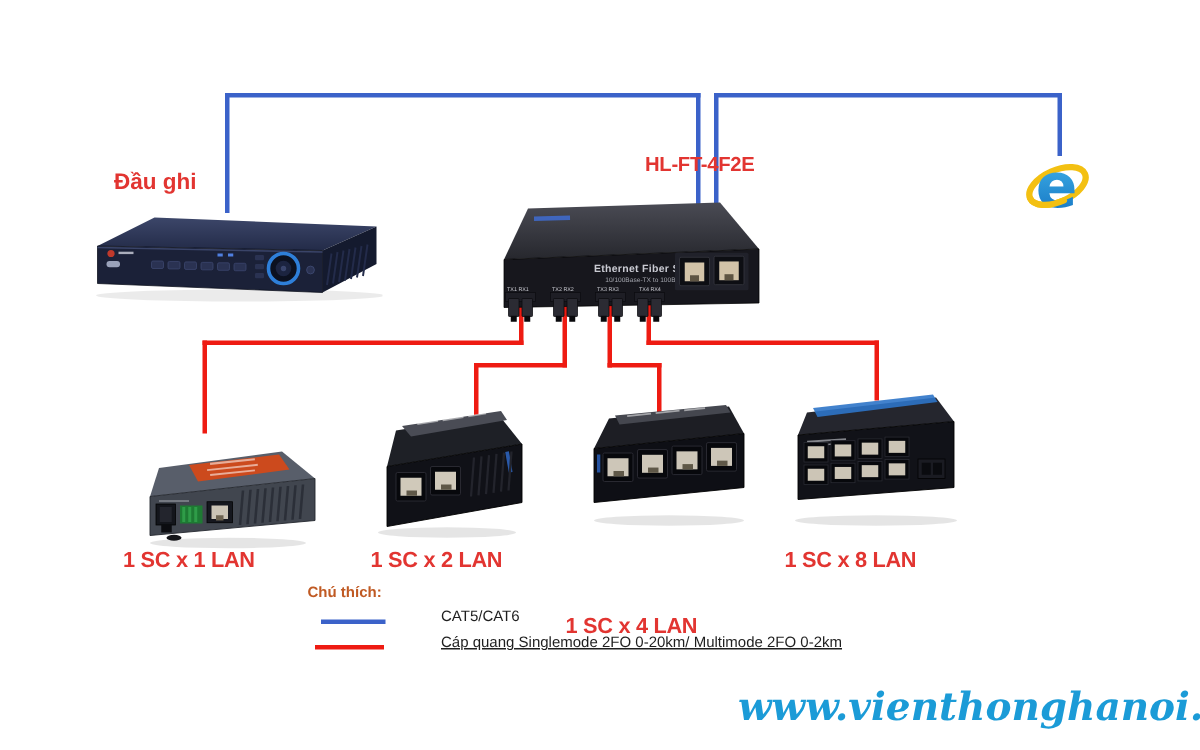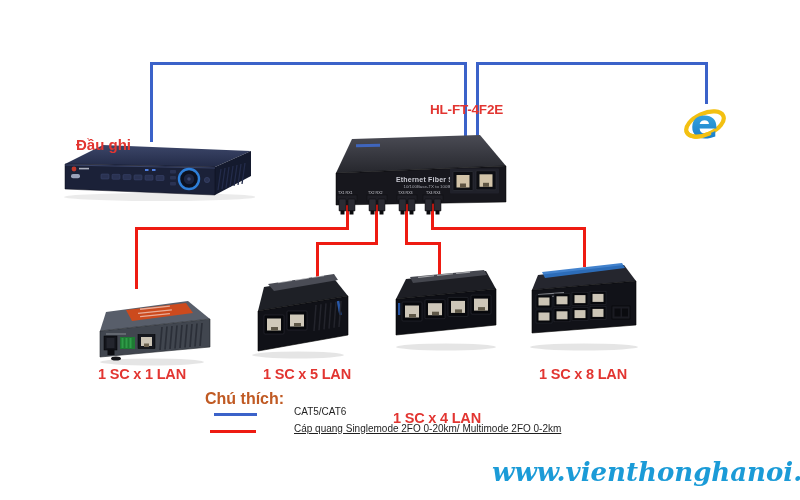--- a/index.html
+++ b/index.html
@@ -3,25 +3,25 @@
 <meta charset="utf-8">
 <style>
   html,body{margin:0;padding:0;background:#fff;}
   #stage{position:relative;width:800px;height:500px;background:#ffffff;overflow:hidden;
          font-family:"Liberation Sans",sans-serif;}
   .line{position:absolute;display:block;}
   .cat5{background:var(--cat5-line,#3b62c9);}
   .fiber{background:var(--fiber-line,#ee1b12);}
   .dev-svg{position:absolute;}
   .dev-title{position:absolute;font-weight:bold;color:var(--device-label,#e03232);white-space:nowrap;}
-  .dvr-title{left:76px;top:136px;font-size:15px;text-align:center;}
+  .dvr-title{left:76px;top:113px;font-size:15px;text-align:center;}
   .switch-title{left:386px;top:102px;font-size:13.5px;letter-spacing:-0.2px;margin-left:44px;}
-  .conv-label{position:absolute;top:366px;width:120px;text-align:center;font-size:14.5px;
+  .conv-label{position:absolute;top:366px;width:120px;font-size:14.5px;
               font-weight:600;letter-spacing:-0.2px;color:var(--device-label,#e03232);white-space:nowrap;}
-  .legend-title{position:absolute;left:205px;top:390px;font-size:16px;font-weight:bold;
+  .legend-title{position:absolute;left:205px;top:390px;font-size:10px;font-weight:bold;
                 color:var(--legend-title,#c05a23);}
   .legend-text{position:absolute;font-size:10px;color:var(--legend-text,#1f1f1f);white-space:nowrap;margin-left:32px;}
   .watermark{position:absolute;left:492px;top:457px;font-family:"DejaVu Serif",serif;
              font-style:italic;font-weight:bold;font-size:26px;color:var(--watermark,#1b9bd7);
              white-space:nowrap;}
 </style>
 </head>
 <body>
 
 <div id="stage">
@@ -256,21 +256,21 @@
     </g>
     <g stroke="#23242c" stroke-width="1.5">
       <line x1="72" y1="34" x2="70" y2="60"></line>
         <line x1="77" y1="33.2" x2="75" y2="59.2"></line>
       <line x1="82" y1="32.4" x2="80" y2="58.4"></line>
         <line x1="87" y1="31.6" x2="85" y2="57.6"></line>
       <line x1="92" y1="30.8" x2="90" y2="56.8"></line>
         <line x1="97" y1="30" x2="95" y2="56"></line>
     </g>
   </svg>
-  <div class="conv-label" style="left:247px;">1 SC x 5 LAN</div>
+  <div class="conv-label" style="left:247px;">1 SC x 2 LAN</div>
 
   <svg class="dev-svg" style="left:388px;top:267px;" width="116" height="88" viewBox="0 0 116 88">
     <ellipse cx="58" cy="80" rx="50" ry="3.5" fill="#000" opacity="0.10"></ellipse>
     <path d="M18,12 L98,4 L108,22 L8,32 Z" fill="#1d1e24"></path>
     <path d="M22,10 L96,3 L99,8 L25,16 Z" fill="#45474f"></path>
     <g fill="#fff" opacity="0.5">
       <rect x="30" y="9" width="16" height="1.2" transform="rotate(-6 38 9)"></rect>
       <rect x="49" y="7" width="16" height="1.2" transform="rotate(-6 57 7)"></rect>
       <rect x="68" y="5.2" width="14" height="1.2" transform="rotate(-6 75 5)"></rect>
     </g>

